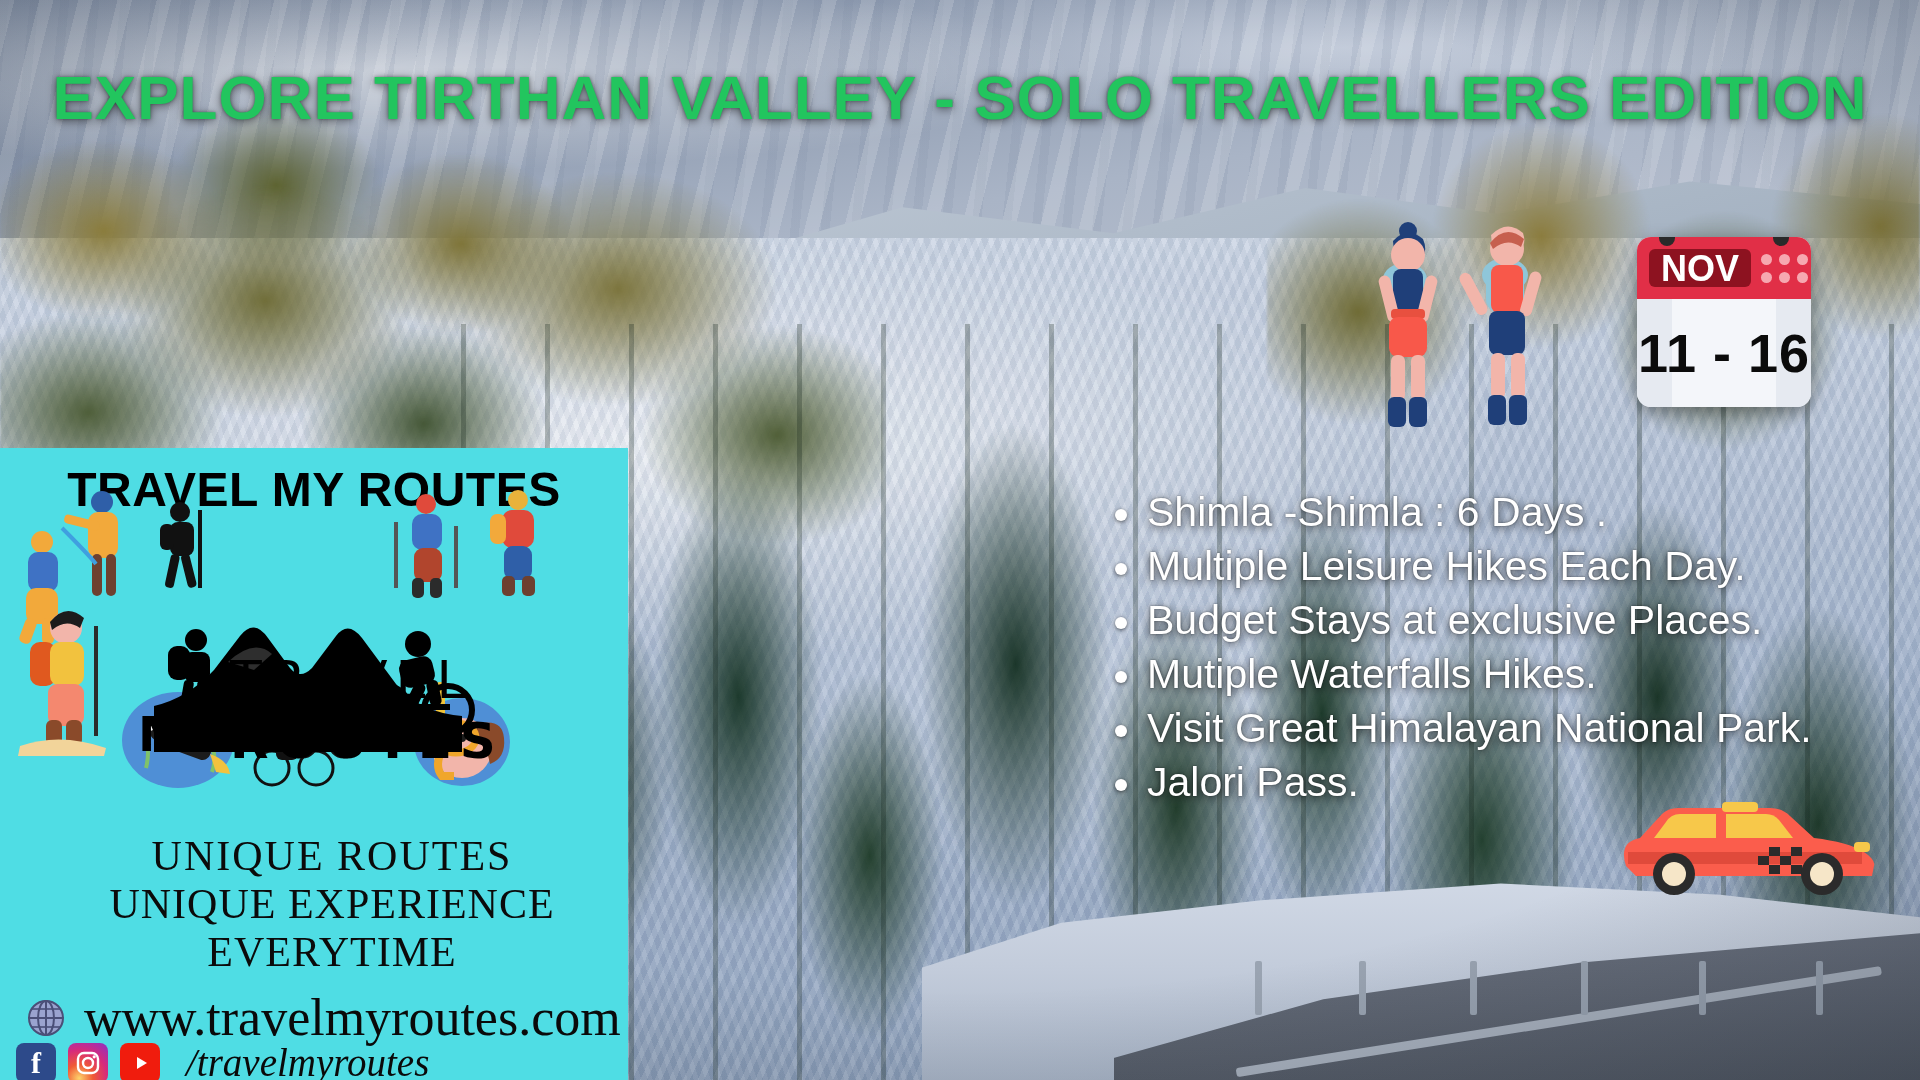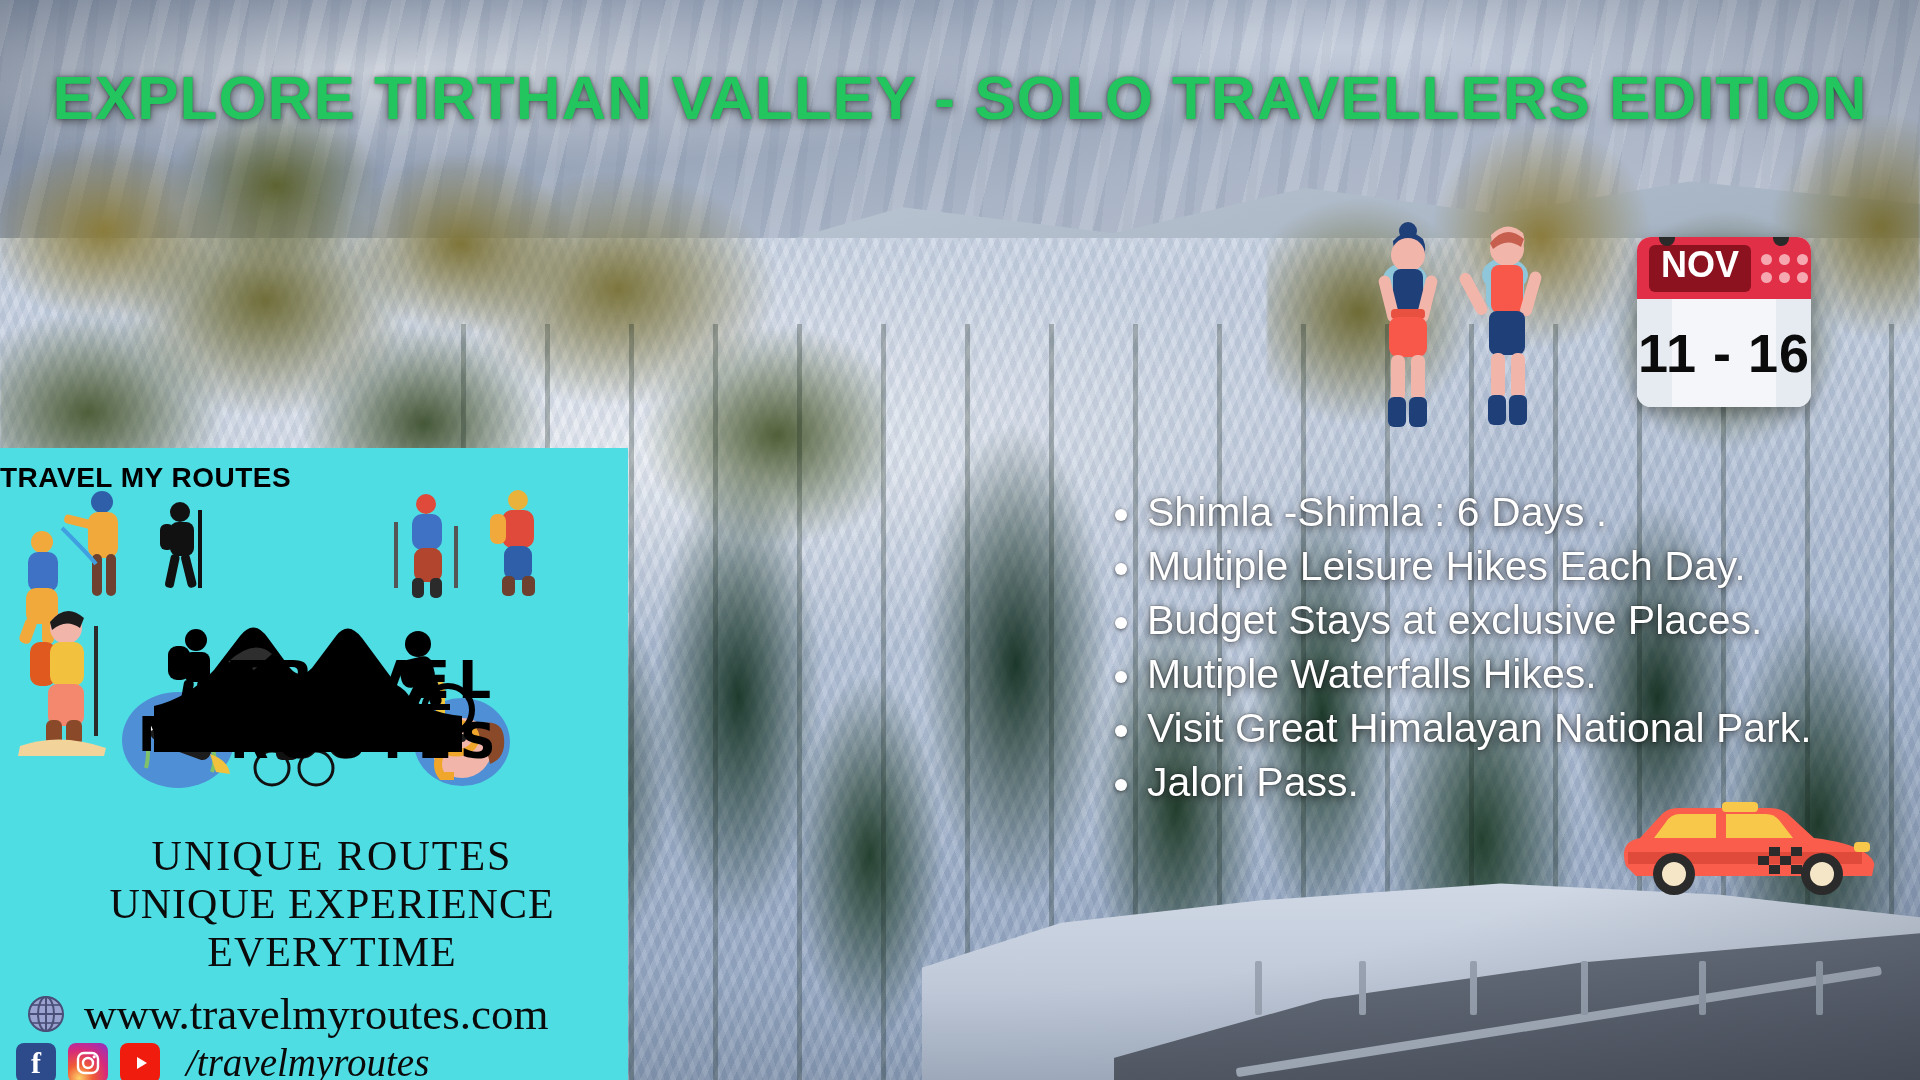--- a/index.html
+++ b/index.html
@@ -136,21 +136,21 @@
     position:absolute; left:1637px; top:237px; width:174px; height:170px;
     border-radius:14px; overflow:hidden; background:#eef1f6;
     box-shadow:0 6px 18px rgba(0,0,0,.35);
   }
   .cal-top{
     position:relative; height:62px; background:#e12f47;
     display:flex; align-items:center; padding:0 10px 0 12px;
   }
   .cal-month{
     background:#8d1220; color:#fff; font-weight:bold; font-size:36px;
-    padding:2px 12px 9px; border-radius:6px; line-height:1;
+    padding:2px 12px 0; border-radius:6px; line-height:1;
   }
   .cal-dots{ margin-left:10px; display:grid; grid-template-columns:repeat(3,11px);
     grid-template-rows:repeat(2,11px); gap:7px; }
   .cal-dots span{ width:11px; height:11px; border-radius:50%; background:#f6a8b0; }
   .cal-ring{ position:absolute; top:-7px; width:16px; height:16px; border-radius:50%; background:#2a2a2a; }
   .cal-ring.l{ left:22px; } .cal-ring.r{ right:22px; }
   .cal-body{ height:108px; display:flex; align-items:center; justify-content:center;
     background:linear-gradient(90deg,#e6eaf1 0 20%, #f4f6fa 20% 80%, #e6eaf1 80% 100%); }
   .cal-range{ font-size:54px; font-weight:bold; color:#0b0b0b; letter-spacing:1px; }
 
@@ -170,41 +170,41 @@
 
   
   .taxi{ position:absolute; left:1610px; top:790px; width:270px; height:110px; }
 
   
   .card{
     position:absolute; left:0; top:448px; width:628px; height:632px;
     background:#4fdde4; overflow:hidden;
   }
   .card-title{
-    position:absolute; left:0; top:14px; width:100%; text-align:left;
-    font-size:28px; font-weight:bold; color:#000; letter-spacing:.5px;
+    position:absolute; left:0; top:14px; width:100%; text-align:center;
+    font-size:48px; font-weight:bold; color:#000; letter-spacing:.5px;
   }
   .logo-wrap{ position:absolute; left:118px; top:86px; width:400px; height:250px; }
   .logo-mono{ position:absolute; left:130px; top:186px; width:390px; height:140px;
     color:#000; }
   .logo-my{ position:absolute; left:8px; top:72px; font-size:48px; font-weight:bold;
     letter-spacing:4px; font-family:"DejaVu Sans", sans-serif;text-align:center; }
-  .logo-travel{ position:absolute; left:100px; top:16px; font-size:52px; font-weight:bold;
+  .logo-travel{ position:absolute; left:100px; top:16px; font-size:52px; font-weight:normal;
     letter-spacing:8px; font-family:"DejaVu Sans", sans-serif; }
   .logo-routes{ position:absolute; left:100px; top:78px; font-size:50px; font-weight:bold;
     letter-spacing:8px; font-family:"DejaVu Sans", sans-serif; }
 
   .slogan{ position:absolute; left:0; width:100%; text-align:center;
     font-family:"Liberation Serif", serif; color:#0b0b0b;padding-left:36px; }
   .slogan.l1{ top:384px; font-size:42px; letter-spacing:2px; }
   .slogan.l2{ top:432px; font-size:42px; letter-spacing:1px; }
   .slogan.l3{ top:480px; font-size:42px; letter-spacing:1px; }
 
   .web-row{ position:absolute; left:26px; top:540px; display:flex; align-items:center; gap:18px; }
-  .web-url{ font-family:"Liberation Serif", serif; font-size:45px; color:#0a0a0a; }
+  .web-url{ font-family:"Liberation Serif", serif; font-size:52px; color:#0a0a0a; }
   .social-row{ position:absolute; left:16px; top:592px; display:flex; align-items:center; gap:12px; }
   .social-handle{ font-family:"Liberation Serif", serif; font-style:italic;
     font-size:39px; color:#0a0a0a; margin-left:14px; }
   .sicon{ width:40px; height:40px; border-radius:8px; display:flex;
     align-items:center; justify-content:center; }
   .sicon.fb{ background:#2d4a8a; color:#fff; font-weight:bold; font-size:30px;
     font-family:"Liberation Serif", serif; }
   .sicon.ig{ background:radial-gradient(circle at 28% 88%, #fdd36b 0%, #f05a35 30%, #d62a7c 62%, #8a33c7 100%); }
   .sicon.yt{ background:#f01c0d; }
 </style>

